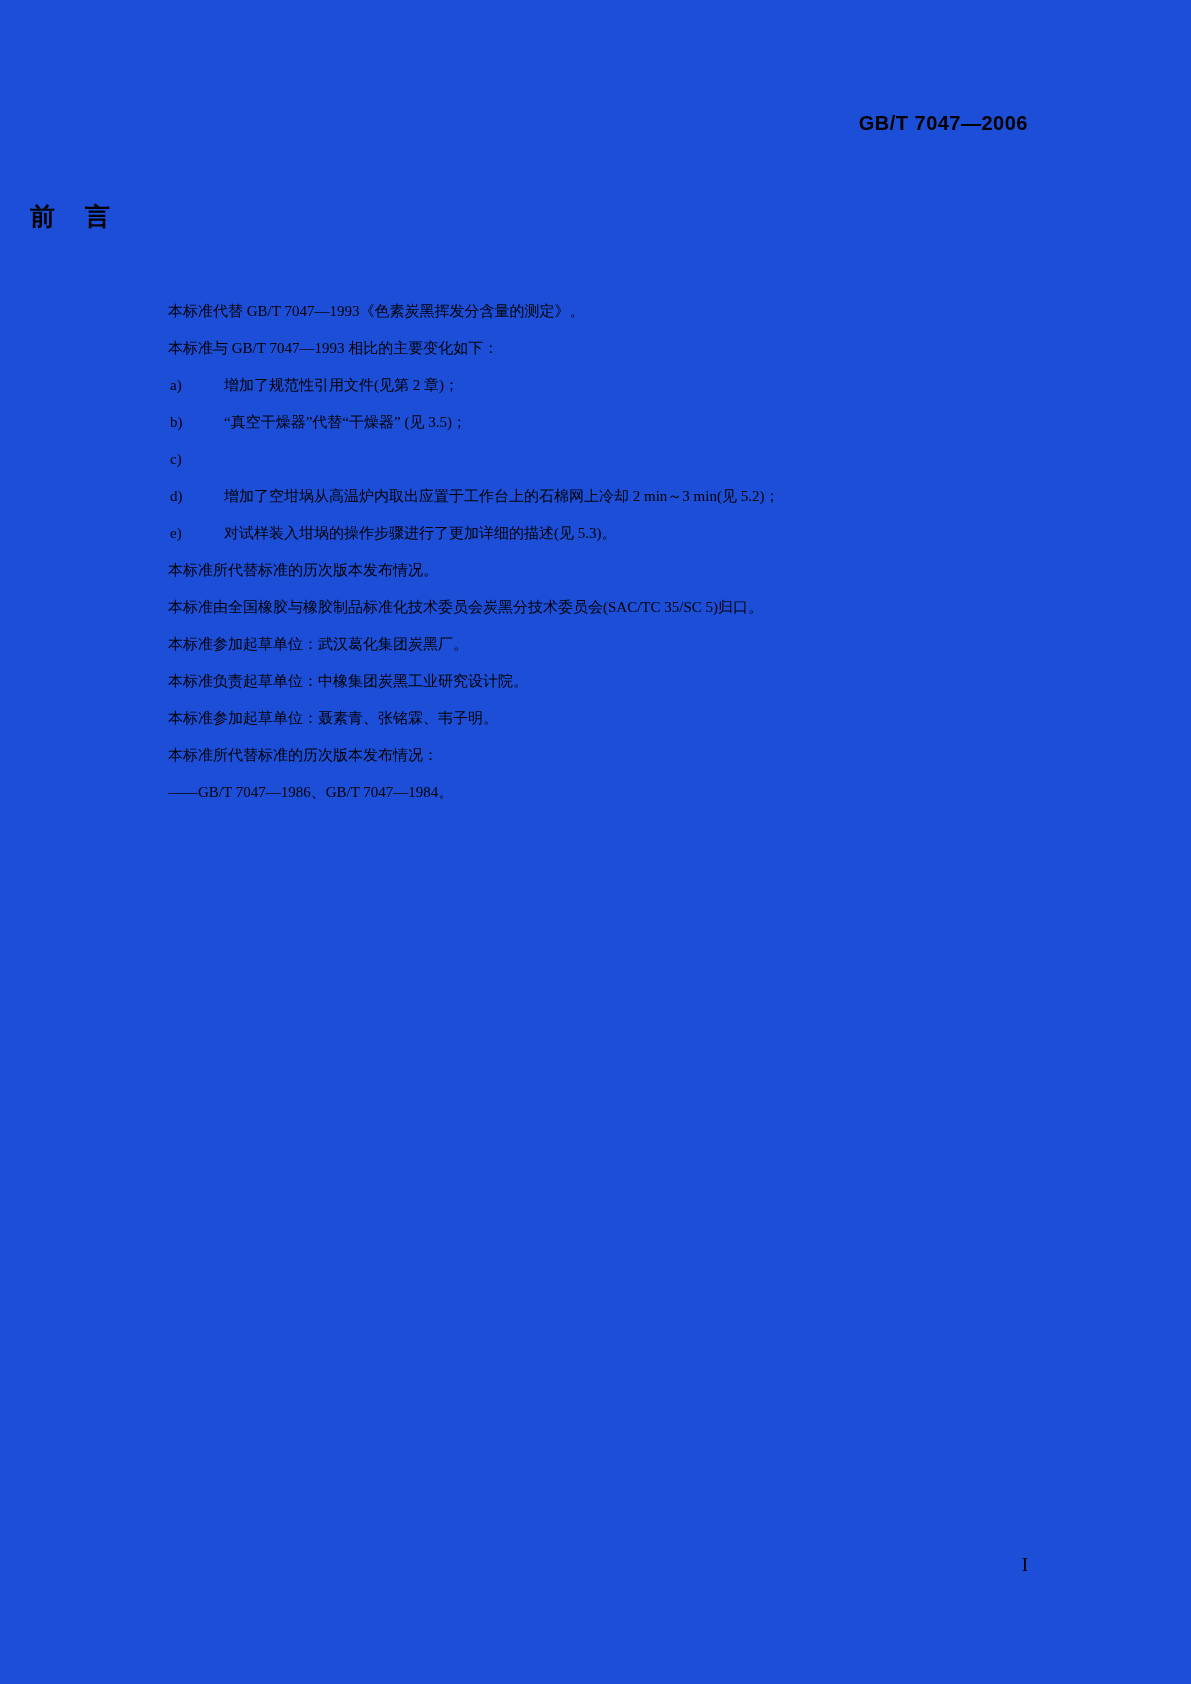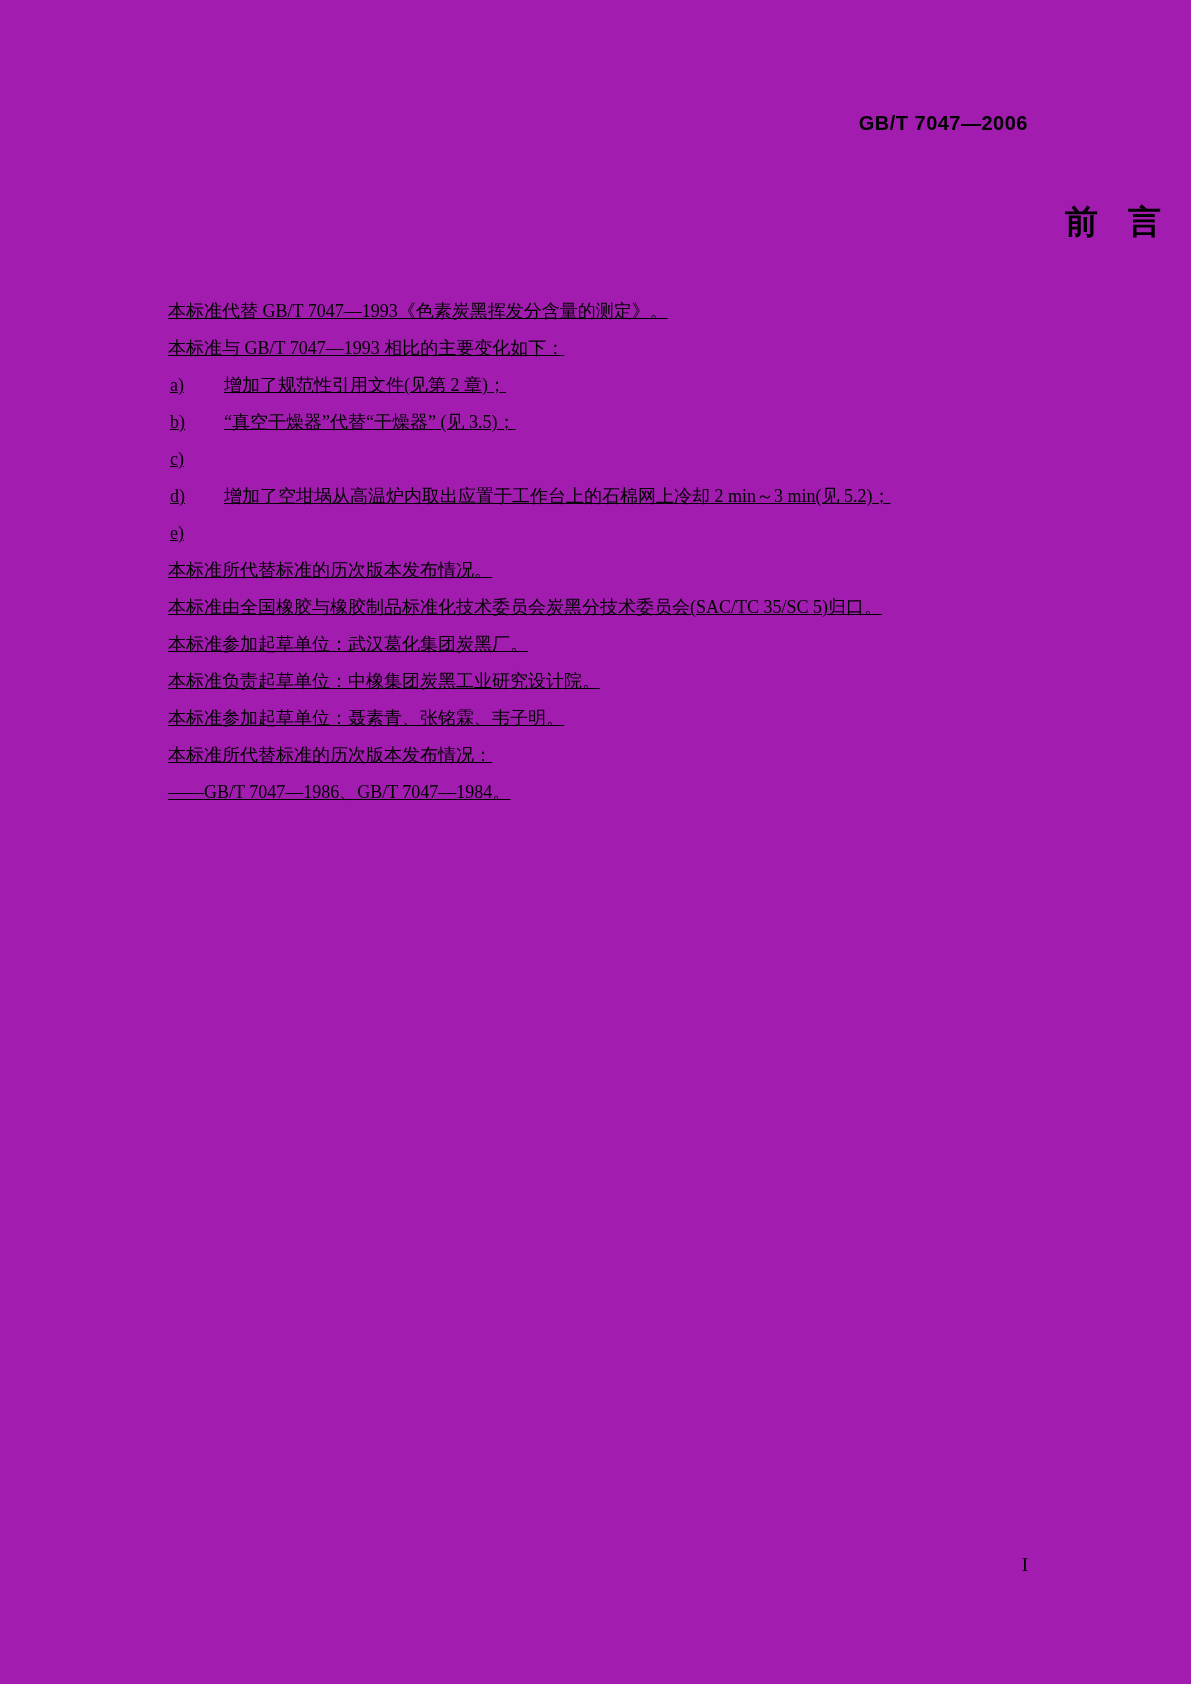--- a/index.html
+++ b/index.html
@@ -5,55 +5,54 @@
   html, body {
     margin: 0;
     padding: 0;
     background: #ffffff;
   }
   .page {
     position: relative;
     width: 1191px;
     height: 1684px;
     margin: 0 auto;
-    background: #a21caf;
+    background: #1d4ed8;
     font-family: "Liberation Serif", "DejaVu Serif", serif;
     color: #000000;
     overflow: hidden;
   }
   .header-std {
     position: absolute;
     top: 112px;
     right: 163px;
     font-family: "Liberation Sans", "DejaVu Sans", sans-serif;
     font-size: 20px;
     font-weight: bold;
     letter-spacing: 0.5px;
     white-space: nowrap;
   }
   .doc-title {
     position: absolute;
     top: 200px;
     left: 0;
     right: 0;
-    text-align: right;
+    text-align: left;
     font-family: "DejaVu Serif", "Liberation Serif", serif;
-    font-size: 33px;
+    font-size: 25px;
     font-weight: bold;
     letter-spacing: 30px;
     text-indent: 30px;
   }
   .body-block {
     position: absolute;
     top: 295px;
     left: 168px;
     width: 880px;
-    font-size: 18px;
+    font-size: 15px;
     line-height: 33px;
-    text-decoration: underline;
   }
   .para {
     white-space: nowrap;
     margin: 0;
     padding: 0 0 4px 0;
   }
   .list-item {
     display: flex;
     white-space: nowrap;
     padding: 0 0 4px 0;
@@ -99,20 +98,21 @@
     </div>
     <div class="list-item">
       <span class="list-marker">c)</span>
     </div>
     <div class="list-item">
       <span class="list-marker">d)</span>
       <span class="list-text">增加了空坩埚从高温炉内取出应置于工作台上的石棉网上冷却 2 min～3 min(见 5.2)；</span>
     </div>
     <div class="list-item">
       <span class="list-marker">e)</span>
+      <span class="list-text">对试样装入坩埚的操作步骤进行了更加详细的描述(见 5.3)。</span>
     </div>
 
     <p class="para">本标准所代替标准的历次版本发布情况。</p>
     <p class="para">本标准由全国橡胶与橡胶制品标准化技术委员会炭黑分技术委员会(SAC/TC 35/SC 5)归口。</p>
     <p class="para">本标准参加起草单位：武汉葛化集团炭黑厂。</p>
     <p class="para">本标准负责起草单位：中橡集团炭黑工业研究设计院。</p>
     <p class="para">本标准参加起草单位：聂素青、张铭霖、韦子明。</p>
     <p class="para">本标准所代替标准的历次版本发布情况：</p>
     <p class="para">——GB/T 7047—1986、GB/T 7047—1984。</p>
 

